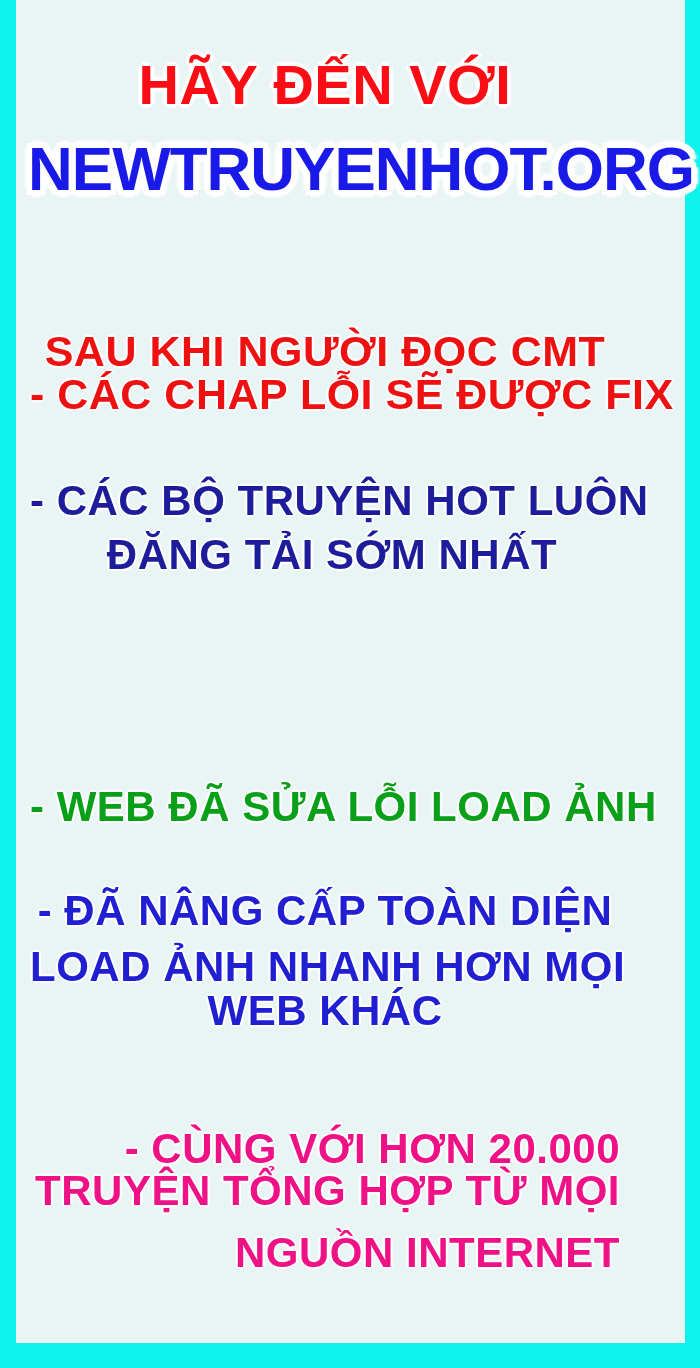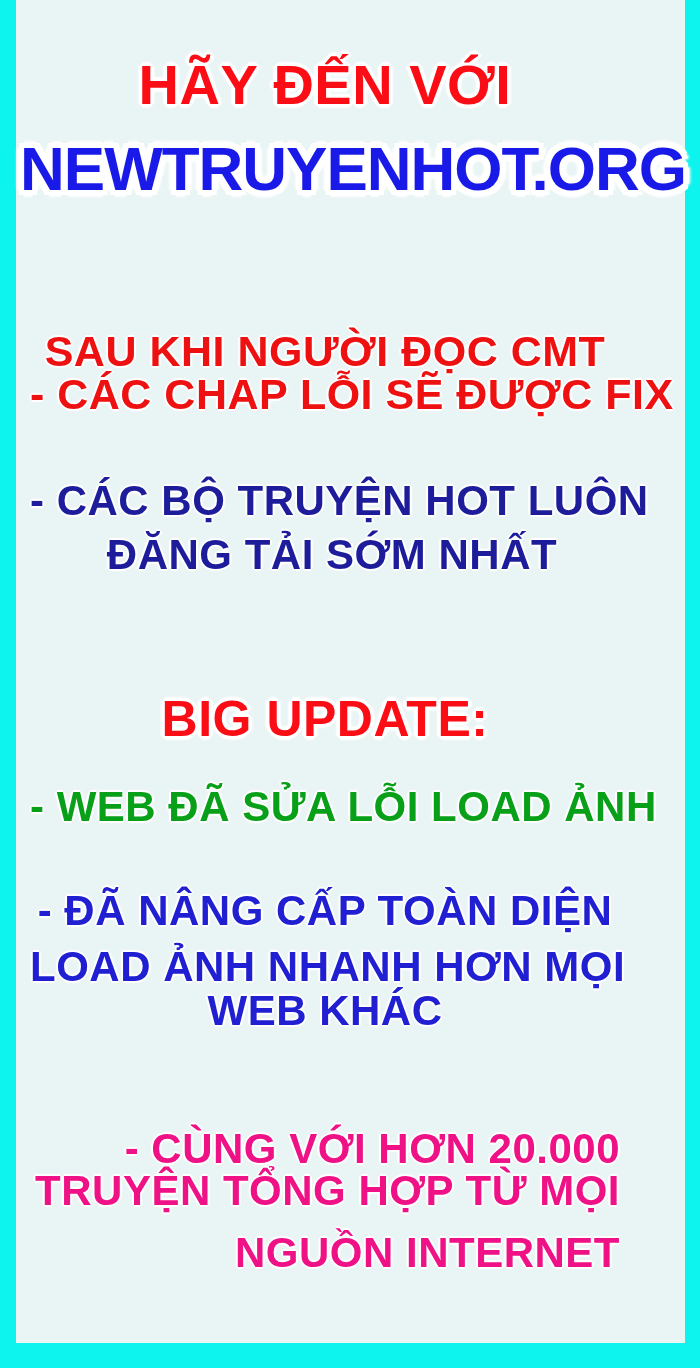--- a/index.html
+++ b/index.html
@@ -80,21 +80,21 @@
        0 0 5px #ffffff;
   }
 
   
   .hdr-1 {
     position: absolute; left: 14px; right: 14px; top: 57px;
     font-size: 56px;
     color: #fa0d14;
   }
   .hdr-2 {
-    position: absolute; left: 4px; right: 0px; top: 138px;
+    position: absolute; left: 12px; right: 0px; top: 138px;
     font-size: 62px;
     color: #1a1ae8;
     letter-spacing: -1px;
   }
 
   .blk-red {
     position: absolute; left: 14px; right: 14px; top: 318px;
     font-size: 43px;
     color: #ee1111;
   }
@@ -154,21 +154,20 @@
     <div class="blk-red">
       <div class="line glow-soft l2">SAU KHI NGƯỜI ĐỌC CMT</div>
       <div class="line glow-soft l1">- CÁC CHAP LỖI SẼ ĐƯỢC FIX</div>
     </div>
 
     <div class="blk-navy">
       <div class="line glow-soft l1">- CÁC BỘ TRUYỆN HOT LUÔN</div>
       <div class="line glow-soft l2">ĐĂNG TẢI SỚM NHẤT</div>
     </div>
 
-    <div class="line glow big-update">BIG UPDATE:</div>
 
     <div class="blk-green">
       <div class="line glow-soft l1">- WEB ĐÃ SỬA LỖI LOAD ẢNH</div>
     </div>
 
     <div class="blk-blue">
       <div class="line glow-soft l1">- ĐÃ NÂNG CẤP TOÀN DIỆN</div>
       <div class="line glow-soft l2">LOAD ẢNH NHANH HƠN MỌI</div>
       <div class="line glow-soft l3">WEB KHÁC</div>
     </div>

